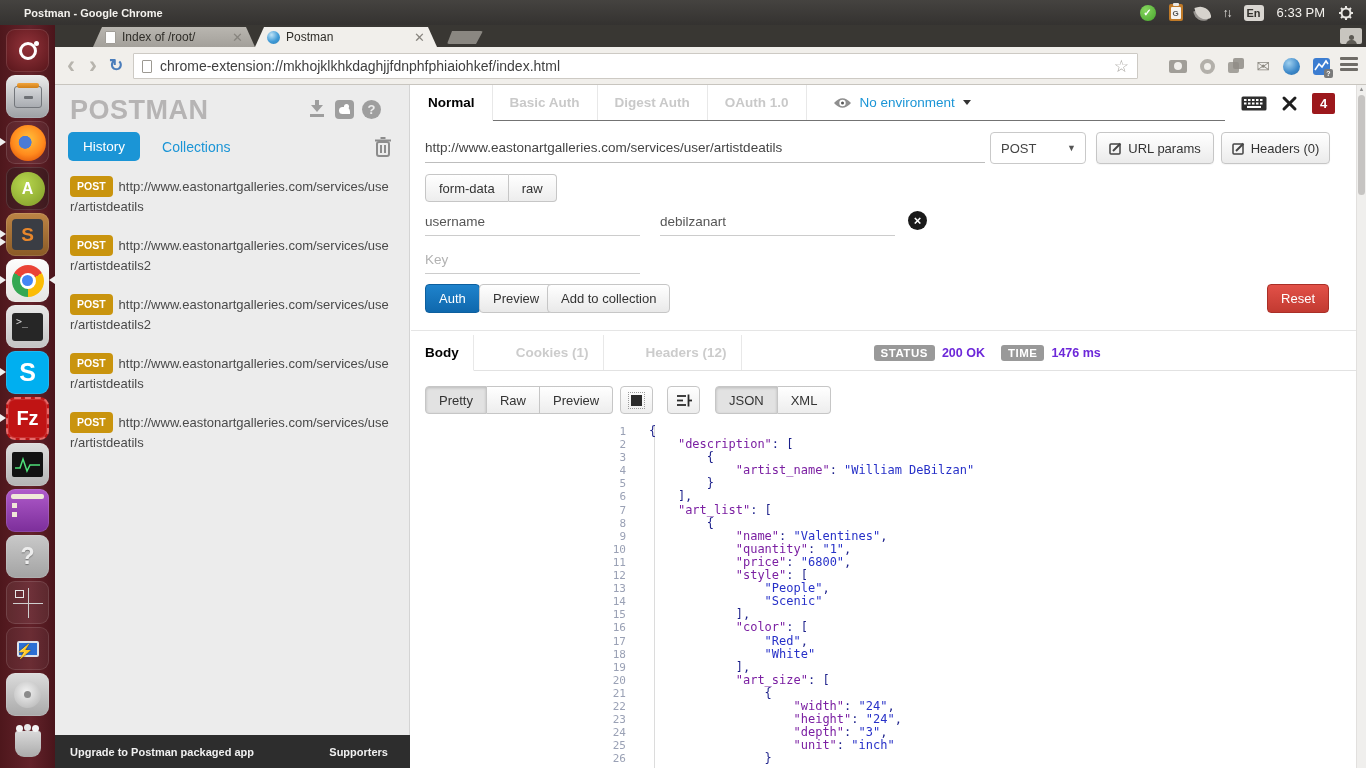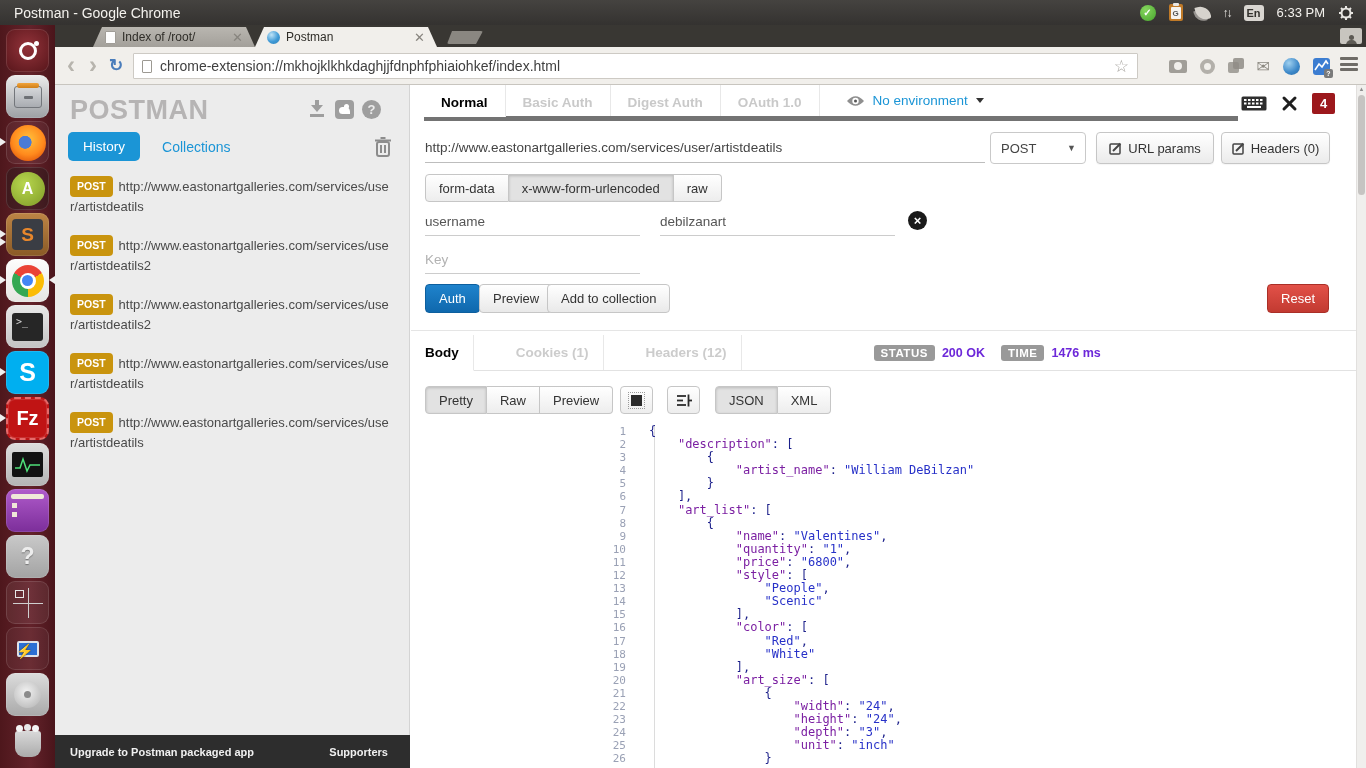--- a/index.html
+++ b/index.html
@@ -2,21 +2,21 @@
 <html><head>
 <meta charset="utf-8">
 <style>
   * { margin:0; padding:0; box-sizing:border-box; }
   html,body { width:1366px; height:768px; overflow:hidden; }
   body { font-family:"Liberation Sans", sans-serif; background:#fff; position:relative; }
 
   
   .titlebar { position:absolute; left:0; top:0; width:1366px; height:25px;
     background:linear-gradient(#454340,#343230); display:flex; align-items:center; }
-  .titlebar .wtitle { color:#f4f2ee; font-weight:normal; font-size:14px; padding-left:14px; }
+  .titlebar .wtitle { color:#f4f2ee; font-weight:bold; font-size:11px; padding-left:24px; }
   .tray { margin-left:auto; display:flex; align-items:center; gap:13px; padding-right:12px; height:25px; }
   .tray-skype { width:16px;height:16px;border-radius:50%;background:radial-gradient(circle at 35% 30%,#86d55e,#47a62d);
     color:#fff;font-size:10px;font-weight:bold;display:flex;align-items:center;justify-content:center; }
   .tray-clip { width:14px;height:17px;background:#c07a28;border-radius:2px;position:relative; }
   .tray-clip i { position:absolute;left:2px;top:3px;width:10px;height:12px;background:#f5f3ef;border-radius:1px;
     font-style:normal;font-size:8px;color:#555;display:flex;align-items:center;justify-content:center;font-weight:bold;}
   .tray-clip b { position:absolute;left:4px;top:-1px;width:6px;height:3px;background:#e8e6e2;border-radius:1px;}
   .tray-leaf { width:14px;height:14px;background:#d6d3cd;border-radius:0 11px 2px 11px;transform:rotate(-15deg);
     box-shadow:-3px 2px 0 -1px #979490; }
   .tray-updown { color:#e8e6e2; font-size:12px; font-weight:bold; letter-spacing:-2px; }
@@ -147,21 +147,21 @@
   .side-footer { position:absolute; left:0; bottom:0; width:355px; height:33px; background:#2d2d2d;
     display:flex; align-items:center; justify-content:space-between; padding:0 22px 0 15px; }
   .side-footer span { color:#f0f0f0; font-size:11px; font-weight:bold; }
 
   .collapse-tab { position:absolute; left:356px; top:654px; width:22px; height:26px; background:#d6d6d6;
     border-radius:0 4px 4px 0; display:flex; align-items:center; justify-content:center; color:#555; font-size:10px; }
 
   
   .pm-main { position:absolute; left:356px; top:0; width:945px; height:683px; background:#fff; }
 
-  .mode-row { position:absolute; left:13px; top:0; width:814px; height:36px; border-bottom:5px solid #737373; display:flex; align-items:stretch; }
+  .mode-row { position:absolute; left:0; top:0; width:814px; height:36px; border-bottom:1px solid #737373; display:flex; align-items:stretch; }
   .mode-tab { padding:0 17px; line-height:35px; font-size:13.5px; font-weight:bold; color:#c9c9c9; border-right:1px solid #e8e8e8; }
   .mode-tab.active { color:#000; background:#fff; margin-bottom:-1px; border-bottom:1px solid #fff; }
   .env-group { display:flex; align-items:center; margin-left:26px; gap:8px; }
   .env-label { color:#1b95d6; font-size:13.5px; }
   .caret-down { width:0;height:0;border:4px solid transparent;border-top:5px solid #333;margin-top:4px; }
   .mode-icons { position:absolute; left:830px; top:0; height:36px; display:flex; align-items:center; gap:14px; }
   .notif-badge { width:23px; height:21px; background:#9c181c; border-radius:2px; color:#fff; font-weight:bold;
     font-size:13px; display:flex; align-items:center; justify-content:center; }
 
   .url-row { position:absolute; left:0; top:47px; width:945px; height:33px; }
@@ -493,21 +493,20 @@
         <svg width="13" height="13" viewBox="0 0 13 13">
             <rect x="1" y="2" width="10" height="10" rx="1" fill="none" stroke="#444" stroke-width="1.5"></rect>
             <line x1="4" y1="9" x2="11.5" y2="1.5" stroke="#444" stroke-width="2"></line>
           </svg>
         <span>Headers (0)</span>
       </div>
     </div>
 
     <div class="bodytabs-row">
       <span class="seg-btn">form-data</span>
-      <span class="seg-btn active">x-www-form-urlencoded</span>
       <span class="seg-btn">raw</span>
     </div>
 
     <div class="kv-row1">
       <input class="kv-input kv-key" readonly="" value="username" style="">
       <input class="kv-input kv-val" readonly="" value="debilzanart" style="">
       <span class="del-param">×</span>
     </div>
     <div class="kv-row2">
       <input class="kv-input kv-key" placeholder="Key" style="">

